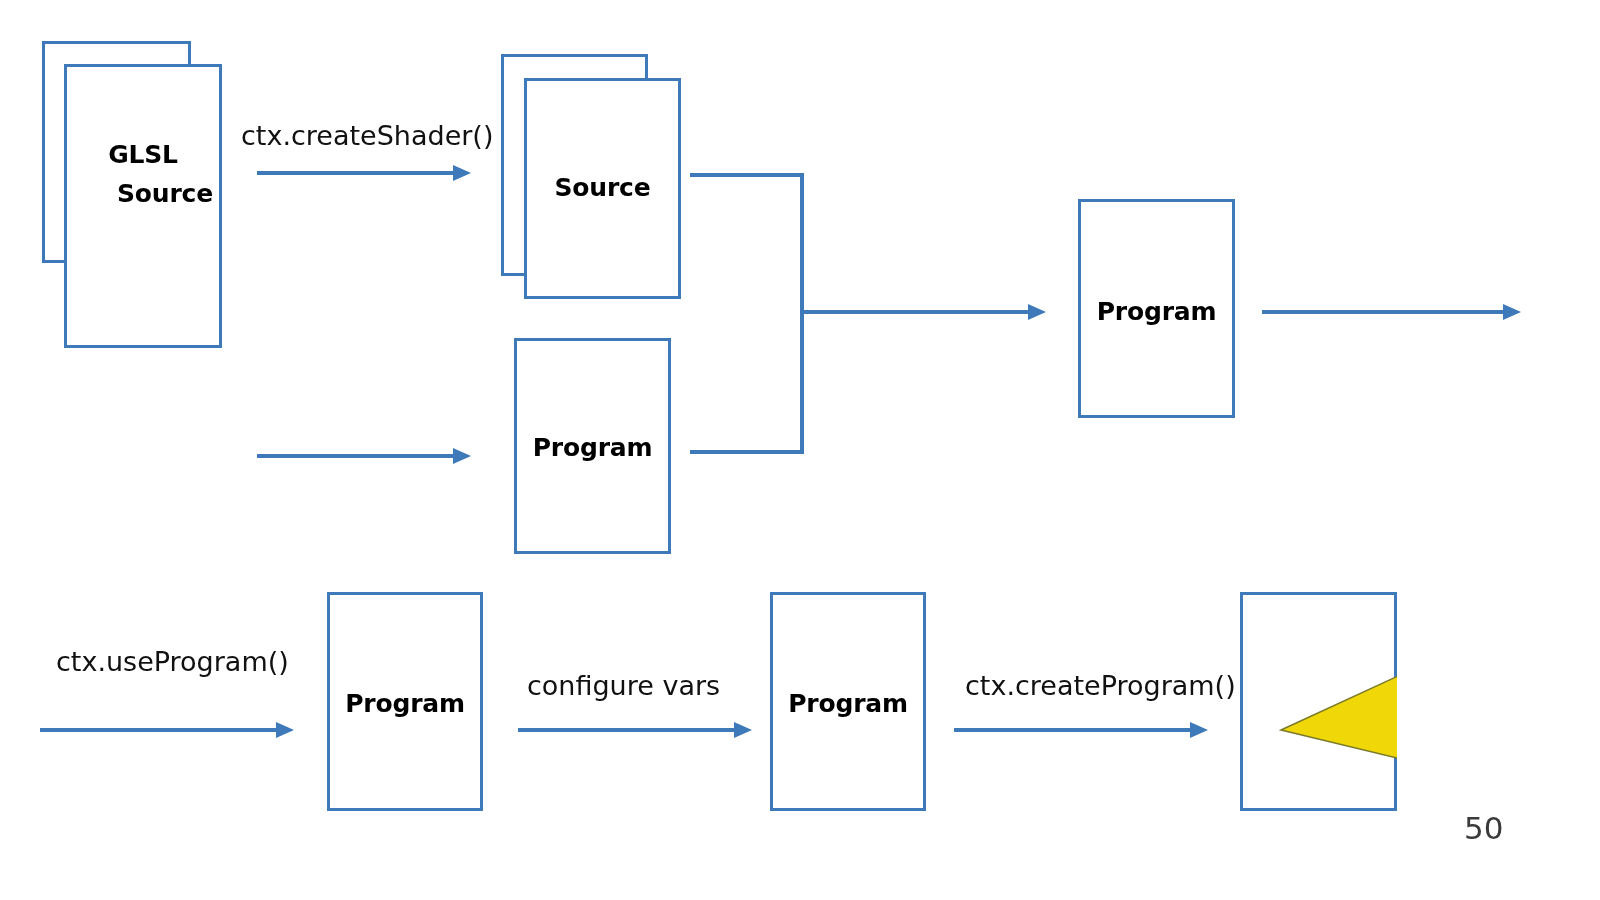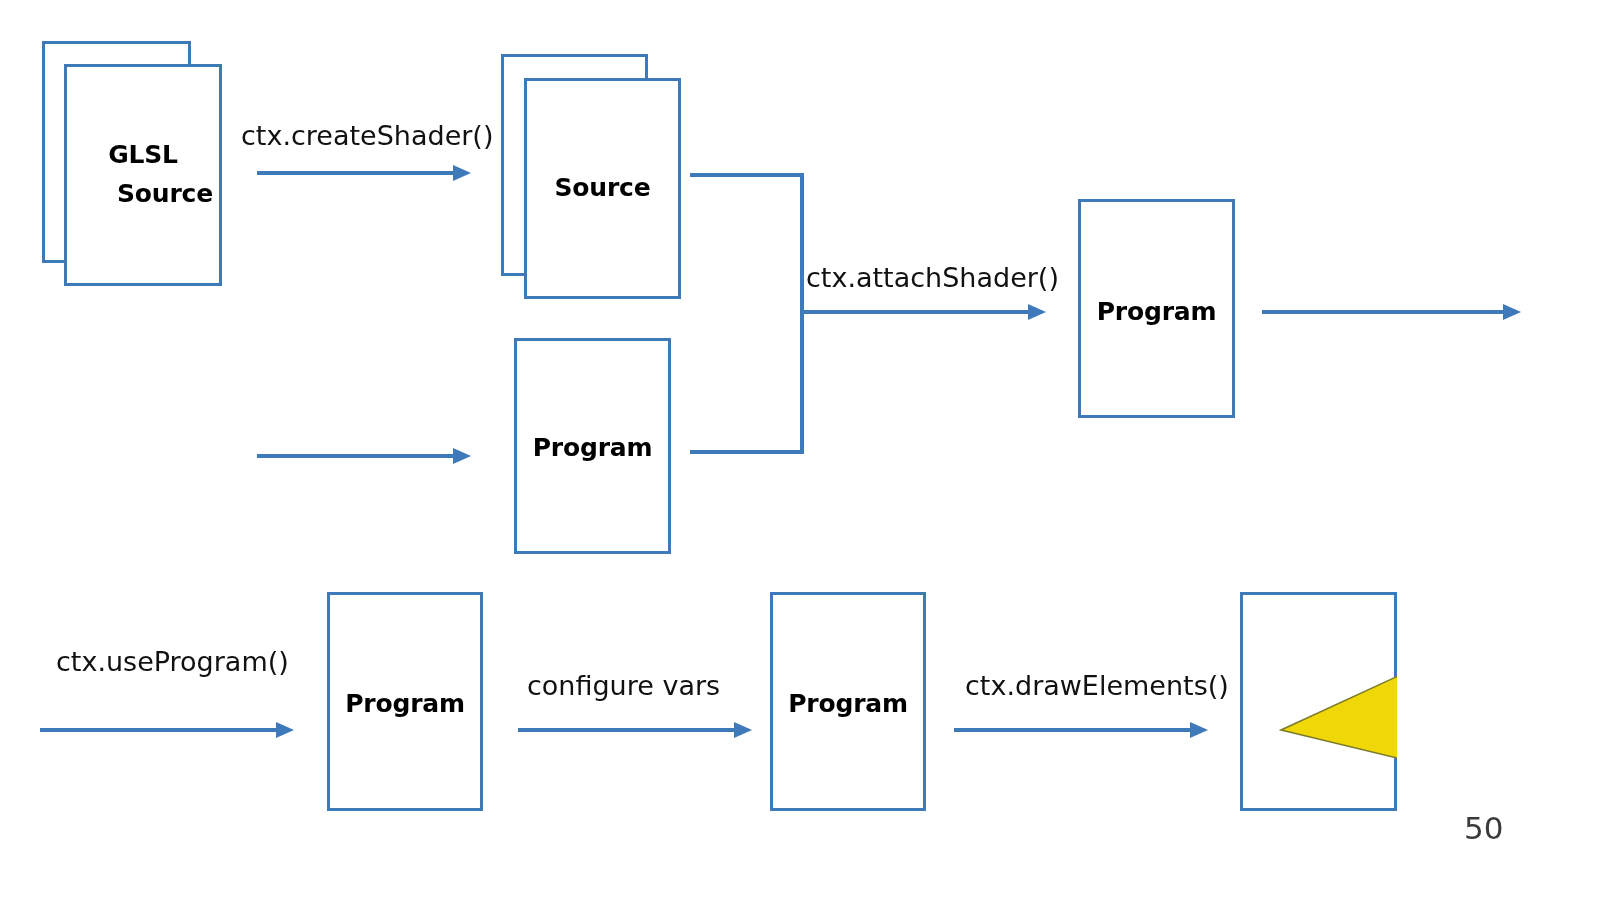--- a/index.html
+++ b/index.html
@@ -72,21 +72,21 @@
     line-height: 1;
     z-index: 4;
   }
 </style>
 </head>
 <body>
 
 <div id="stage">
 
   <div class="box back" style="left:42px; top:41px; width:149px; height:222px;"></div>
-  <div class="box front" style="left:64px; top:64px; width:158px; height:222px;">
+  <div class="box front" style="left:64px; top:64px; width:158px; height:284px;">
     <div class="box-label" style="top:74px;">GLSL</div>
     <div class="box-label" style="top:113px;padding-left:44px;">Source</div>
   </div>
 
   <div class="caption" style="left:241px; top:122px;">ctx.createShader()</div>
   <div class="conn" style="left:255px; top:160px; width:220px; height:26px;">
     <svg width="220" height="26" viewBox="0 0 220 26">
       <line x1="2" y1="13" x2="200" y2="13" stroke="#3E79BA" stroke-width="4"></line>
       <polygon points="198,5 216,13 198,21" fill="#3E79BA"></polygon>
     </svg>
@@ -112,21 +112,20 @@
     <svg width="130" height="300" viewBox="0 0 130 300">
 
       <line x1="0" y1="10" x2="114" y2="10" stroke="#3E79BA" stroke-width="4"></line>
 
       <line x1="0" y1="287" x2="114" y2="287" stroke="#3E79BA" stroke-width="4"></line>
 
       <line x1="112" y1="8" x2="112" y2="289" stroke="#3E79BA" stroke-width="4"></line>
     </svg>
   </div>
 
-  <div class="caption" style="left:806px; top:264px;">ctx.attachShader()</div>
   <div class="conn" style="left:800px; top:299px; width:250px; height:26px;">
     <svg width="250" height="26" viewBox="0 0 250 26">
       <line x1="2" y1="13" x2="230" y2="13" stroke="#3E79BA" stroke-width="4"></line>
       <polygon points="228,5 246,13 228,21" fill="#3E79BA"></polygon>
     </svg>
   </div>
 
   <div class="box front" style="left:1078px; top:199px; width:157px; height:219px;">
     <div class="box-label" style="top:96px;">Program</div>
   </div>
@@ -155,21 +154,21 @@
     <svg width="240" height="26" viewBox="0 0 240 26">
       <line x1="2" y1="13" x2="220" y2="13" stroke="#3E79BA" stroke-width="4"></line>
       <polygon points="218,5 236,13 218,21" fill="#3E79BA"></polygon>
     </svg>
   </div>
 
   <div class="box front" style="left:770px; top:592px; width:156px; height:219px;">
     <div class="box-label" style="top:95px;">Program</div>
   </div>
 
-  <div class="caption" style="left:965px; top:672px;">ctx.drawElements()</div>
+  <div class="caption" style="left:965px; top:672px;">ctx.createProgram()</div>
   <div class="conn" style="left:952px; top:717px; width:260px; height:26px;">
     <svg width="260" height="26" viewBox="0 0 260 26">
       <line x1="2" y1="13" x2="240" y2="13" stroke="#3E79BA" stroke-width="4"></line>
       <polygon points="238,5 256,13 238,21" fill="#3E79BA"></polygon>
     </svg>
   </div>
 
   <div class="box front" style="left:1240px; top:592px; width:157px; height:219px;"></div>
   <div class="triangle-holder" style="left:1240px; top:592px; width:157px; height:219px;">
     <svg width="157" height="219" viewBox="0 0 157 219">

